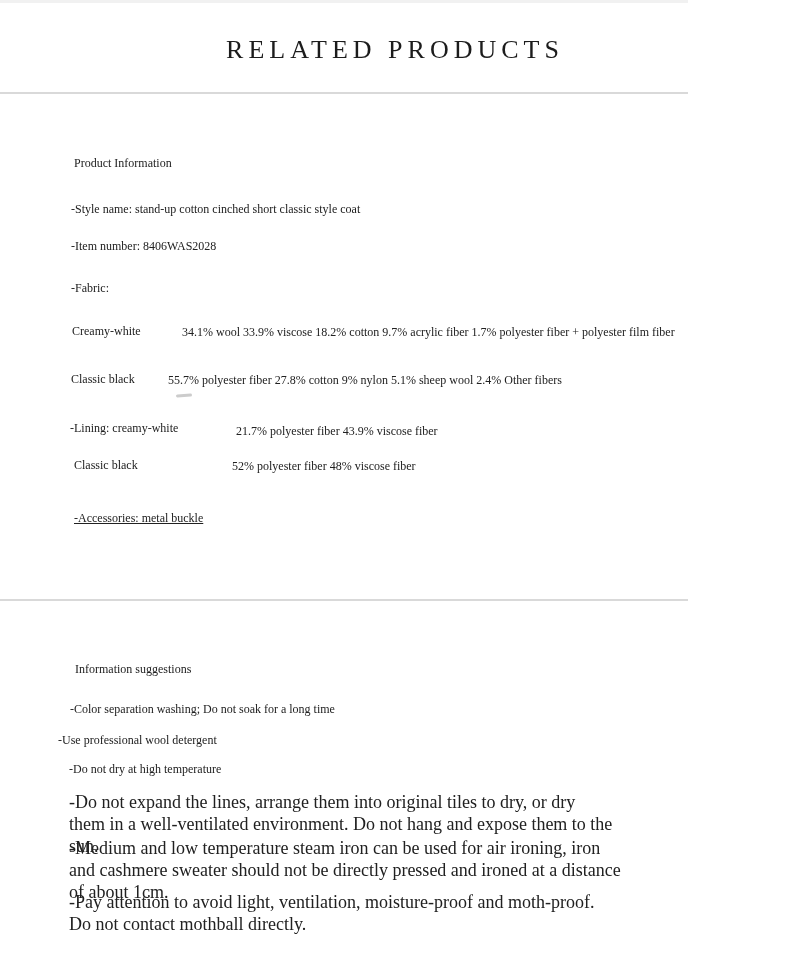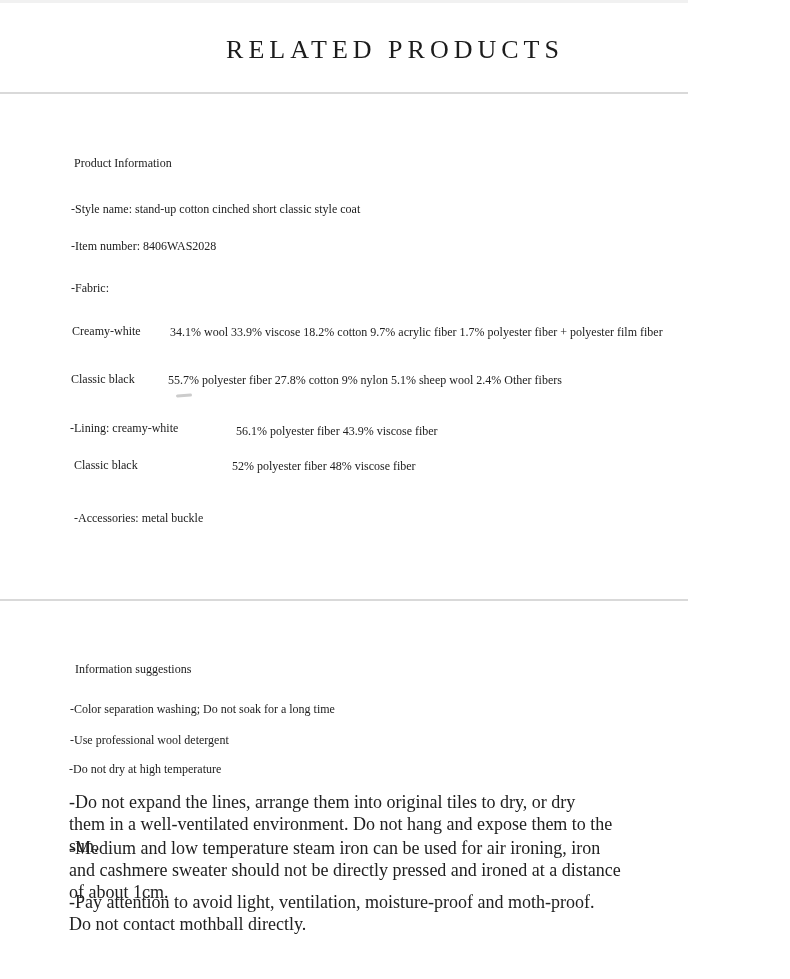--- a/index.html
+++ b/index.html
@@ -43,36 +43,36 @@
     font-size: 18px;
     line-height: 22px;
     white-space: normal;
     color: #212121;
   }
   .info-title        { left: 74px;  top: 154px; }
   .style-line        { left: 71px;  top: 200px; }
   .item-line         { left: 71px;  top: 237px; }
   .fabric-heading    { left: 71px;  top: 279px; }
   .fabric-0-label    { left: 72px;  top: 322px; }
-  .fabric-0-value    { left: 170px; top: 323px; text-align: center; }
+  .fabric-0-value    { left: 182px; top: 323px; text-align: center; }
   .fabric-1-label    { left: 71px;  top: 370px; }
   .fabric-1-value    { left: 168px; top: 371px; }
   .smudge {
     position: absolute; left: 176px; top: 394px;
     width: 16px; height: 3px; border-radius: 2px;
     background: #cccccc; transform: rotate(-4deg);
   }
   .lining-0-label    { left: 70px;  top: 419px; }
   .lining-0-value    { left: 236px; top: 422px; }
   .lining-1-label    { left: 74px;  top: 456px; }
   .lining-1-value    { left: 232px; top: 457px; }
-  .accessories-line  { left: 74px;  top: 509px; }
+  .accessories-line  { left: 74px;  top: 509px; text-decoration: underline; }
   .maint-title       { left: 75px;  top: 660px; }
   .maint-0           { left: 70px;  top: 700px; }
-  .maint-1           { left: 70px;  top: 731px; font-family: Liberation Serif, serif; }
+  .maint-1           { left: 58px;  top: 731px; font-family: Liberation Serif, serif; }
   .maint-2           { left: 69px;  top: 760px; }
   .maint-3           { left: 69px;  top: 791px; width: 545px; }
   .maint-4           { left: 69px;  top: 837px; width: 552px; }
   .maint-5           { left: 69px;  top: 891px; width: 548px; }
 </style>
 </head>
 <body>
 
 <div class="page">
 
@@ -93,21 +93,21 @@
 
     <div class="line fabric-0-label">Creamy-white</div>
     <div class="line fabric-0-value">34.1% wool 33.9% viscose 18.2% cotton 9.7% acrylic fiber 1.7% polyester fiber + polyester film fiber</div>
 
     <div class="line fabric-1-label">Classic black</div>
     <div class="line fabric-1-value">55.7% polyester fiber 27.8% cotton 9% nylon 5.1% sheep wool 2.4% Other fibers</div>
 
     <div class="smudge"></div>
 
     <div class="line lining-0-label">-Lining: creamy-white</div>
-    <div class="line lining-0-value">56.1% polyester fiber 43.9% viscose fiber</div>
+    <div class="line lining-0-value">21.7% polyester fiber 43.9% viscose fiber</div>
 
     <div class="line lining-1-label">Classic black</div>
     <div class="line lining-1-value">52% polyester fiber 48% viscose fiber</div>
 
     <div class="line accessories-line">-Accessories: metal buckle</div>
   </section>
 
   <div class="divider divider-2" style="background: rgb(217, 217, 217);"></div>
 
   <section>

